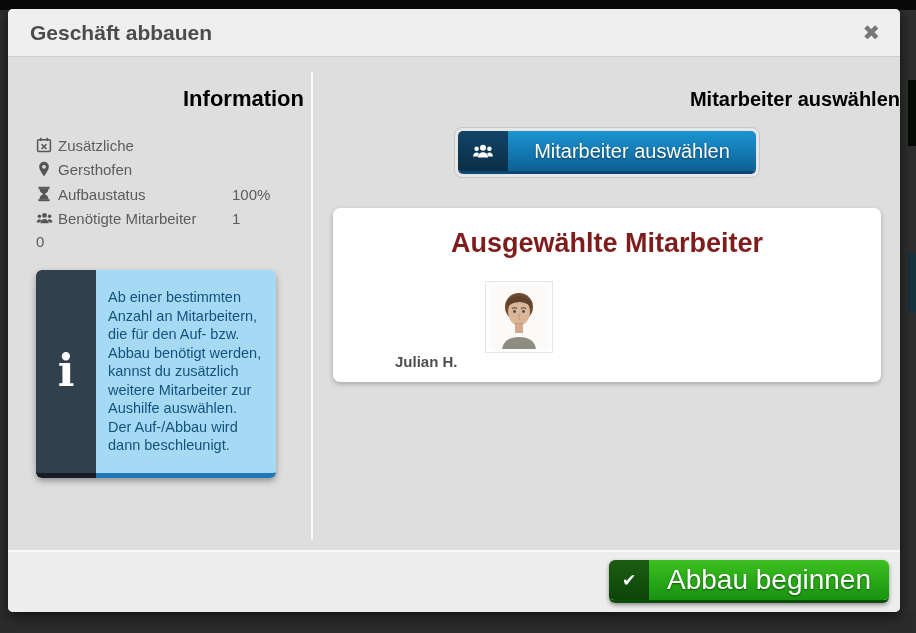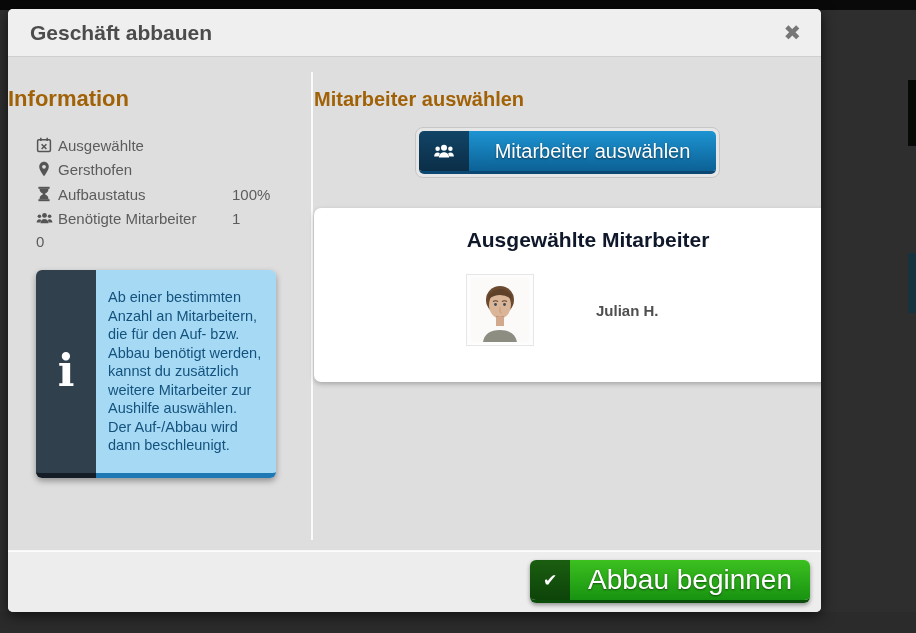--- a/index.html
+++ b/index.html
@@ -11,21 +11,21 @@
     overflow:hidden;
   }
   
   .backdrop-top    { position:absolute; left:0; top:0; width:916px; height:10px; background:#090909; }
   .backdrop-block1 { position:absolute; right:0; top:80px;  width:8px; height:66px; background:#070b05; }
   .backdrop-block2 { position:absolute; right:0; top:253px; width:8px; height:60px; background:#16323e; }
   .backdrop-bottom { position:absolute; left:0; bottom:0; width:916px; height:21px; background:#2b2b2b; }
 
   
   .modal {
-    position:absolute; left:8px; top:9px; width:813px; height:603px;
+    position:absolute; left:8px; top:9px; width:892px; height:603px;
     background:#dedede; border-radius:5px;
     box-shadow:0 3px 14px rgba(0,0,0,0.65);
   }
   .modal-header {
     position:absolute; left:0; top:0; right:0; height:48px;
     background:#efefef; border-bottom:1px solid #cfcfcf;
     border-radius:5px 5px 0 0;
   }
   .modal-title {
     position:absolute; left:22px; top:0; line-height:48px;
@@ -45,21 +45,21 @@
     box-shadow:inset 0 1px 0 rgba(255,255,255,0.8);
     border-radius:0 0 5px 5px;
   }
 
   
   .left-col  { position:absolute; left:0; top:0; width:296px; bottom:0; }
   .divider   { position:absolute; left:303px; top:14px; width:2px; height:468px; background:#fafafa; }
   .right-col { position:absolute; left:306px; right:0; top:0; bottom:0; }
 
   .section-heading {
-    text-align:left; font-size:22px; font-weight:bold; color:#a16207;
+    text-align:right; font-size:22px; font-weight:bold; color:#000000;
   }
   .left-col .section-heading  { margin-top:28px; }
   .right-col .section-heading { margin-top:30px; font-size:20px; }
 
   
   .info-list { margin:24px 0 0 28px; font-size:15px; color:#5c5c5c; }
   .info-row  { display:flex; align-items:center; margin-bottom:4px; }
   .info-label { flex:0 0 196px; line-height:1.35; }
   .info-icon { display:inline-block; width:17px; vertical-align:-2px; margin-right:5px; }
   .info-icon svg { display:block; }
@@ -107,23 +107,23 @@
   }
 
   
   .card {
     width:548px; height:174px; margin:30px auto 0;
     background:#fff; border-radius:7px;
     box-shadow:0 2px 5px rgba(0,0,0,0.25);
   }
   .card-heading {
     text-align:center; padding-top:20px;
-    font-size:21px; font-weight:bold; color:#0f172a;
-  }
-  .employee-row { display:flex; align-items:center; margin-top:22px; }
+    font-size:27px; font-weight:bold; color:#7f1d1d;
+  }
+  .employee-row { display:flex; margin-top:22px;flex-direction:column; }
   .employee-photo {
     margin-left:152px; width:68px; height:72px;
     background:#fdfdfd; border:1px solid #e6e6e6;
     display:flex; align-items:center; justify-content:center;
   }
   .employee-name { margin-left:62px; font-size:15px; font-weight:bold; color:#4f4f4f; }
 
   
   .btn-green {
     position:absolute; right:11px; top:9px;
@@ -164,21 +164,21 @@
       <div class="section-heading">Information</div>
 
       <div class="info-list">
 
         <div class="info-row">
           <span class="info-label"><span class="info-icon"><svg width="16" height="16" viewBox="0 0 16 16">
                   <rect x="1.6" y="2.8" width="12.8" height="11.6" rx="1.2" fill="none" stroke="#555" stroke-width="1.5"></rect>
                   <line x1="4.8" y1="0.8" x2="4.8" y2="4" stroke="#555" stroke-width="1.5"></line>
                   <line x1="11.2" y1="0.8" x2="11.2" y2="4" stroke="#555" stroke-width="1.5"></line>
                   <path d="M5.6 7.2 l4.8 4.8 M10.4 7.2 l-4.8 4.8" stroke="#555" stroke-width="1.5"></path>
-                </svg></span><span>Ausgewählte</span></span>
+                </svg></span><span>Zusätzliche</span></span>
           <span class="info-value"></span>
         </div>
 
         <div class="info-row">
           <span class="info-label"><span class="info-icon"><svg width="16" height="16" viewBox="0 0 16 16">
                   <path d="M8 0.8 C5.2 0.8 3.2 3 3.2 5.8 c0 3.6 4.8 9.4 4.8 9.4 s4.8-5.8 4.8-9.4 C12.8 3 10.8 0.8 8 0.8 z" fill="#555"></path>
                   <circle cx="8" cy="5.8" r="1.9" fill="#dedede"></circle>
                 </svg></span><span>Gersthofen</span></span>
           <span class="info-value"></span>
         </div>

